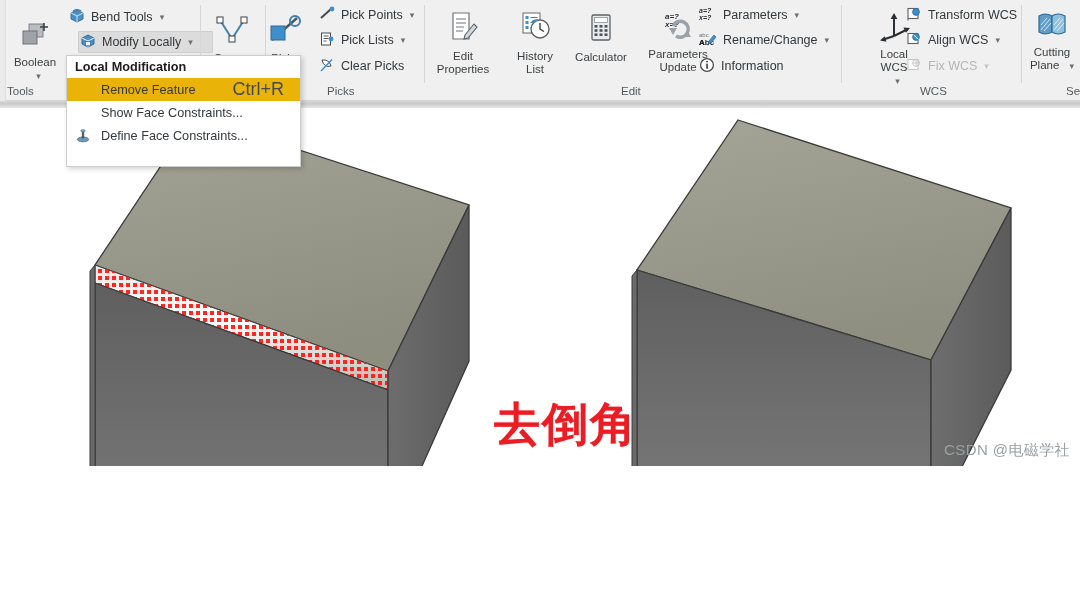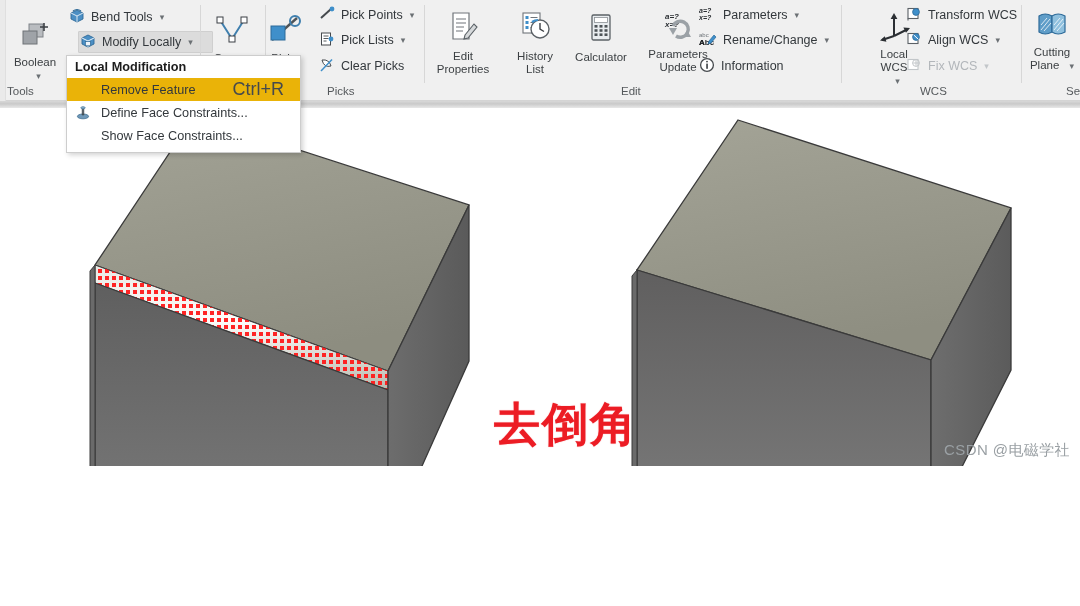--- a/index.html
+++ b/index.html
@@ -98,21 +98,21 @@
   
   .menu {
     position: absolute;
     left: 66px; top: 55px;
     width: 235px;
     background: #ffffff;
     border: 1px solid #cdcdcd;
     box-shadow: 2px 2px 5px rgba(0,0,0,0.18);
     box-sizing: border-box;
     z-index: 50;
-    padding-bottom: 5px;
+    padding-bottom: 19px;
   }
   .menu-header {
     font-size: 12.7px;
     font-weight: bold;
     color: #1c1c1c;
     padding: 4px 0 4px 8px;
   }
   .menu-item {
     position: relative;
     display: flex;
@@ -458,33 +458,33 @@
 
 
     <div class="menu-item hover">
       <span class="mico"></span>
       <span class="mlabel">Remove Feature</span>
       <span class="mshort">Ctrl+R</span>
     </div>
 
 
     <div class="menu-item">
+      <span class="mico"></span>
+      <span class="mlabel">Show Face Constraints...</span>
+    </div>
+
+    <div class="menu-item">
       <span class="mico">
         <svg width="16" height="16" viewBox="0 0 16 16">
           <ellipse cx="8" cy="11.4" rx="5.6" ry="2.4" fill="#6f98b8" stroke="#3d6d90" stroke-width="0.8"></ellipse>
           <path d="M7.2 3 h1.6 v7 h-1.6 z" fill="#556068" stroke="#333c42" stroke-width="0.6"></path>
           <ellipse cx="8" cy="2.8" rx="2.2" ry="1.1" fill="#8fb6d2" stroke="#3d6d90" stroke-width="0.7"></ellipse>
         </svg>
       </span>
       <span class="mlabel">Define Face Constraints...</span>
-    </div>
-
-    <div class="menu-item">
-      <span class="mico"></span>
-      <span class="mlabel">Show Face Constraints...</span>
     </div>
   </div>
 
   <div class="canvas">
 
     <svg width="1080" height="498" viewBox="0 0 1080 498" style="position:absolute;left:0;top:0;">
       <defs>
         <linearGradient id="topGradL" x1="0" y1="0" x2="0.3" y2="1">
           <stop offset="0%" stop-color="#a3a396"></stop>
           <stop offset="100%" stop-color="#8d8d80"></stop>

